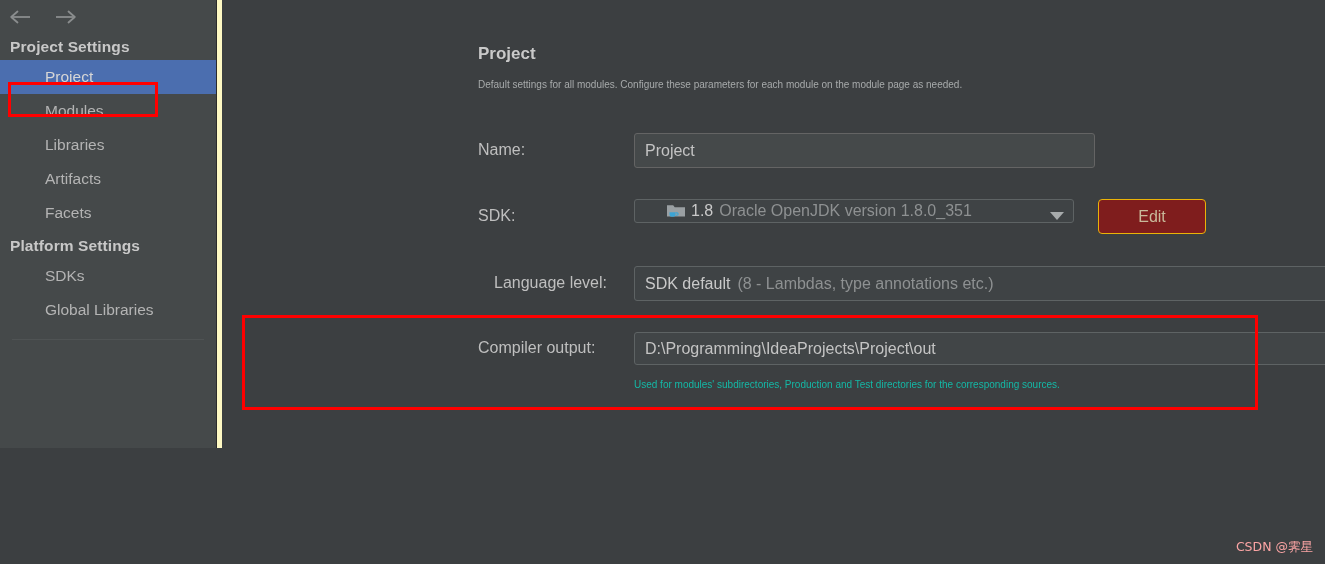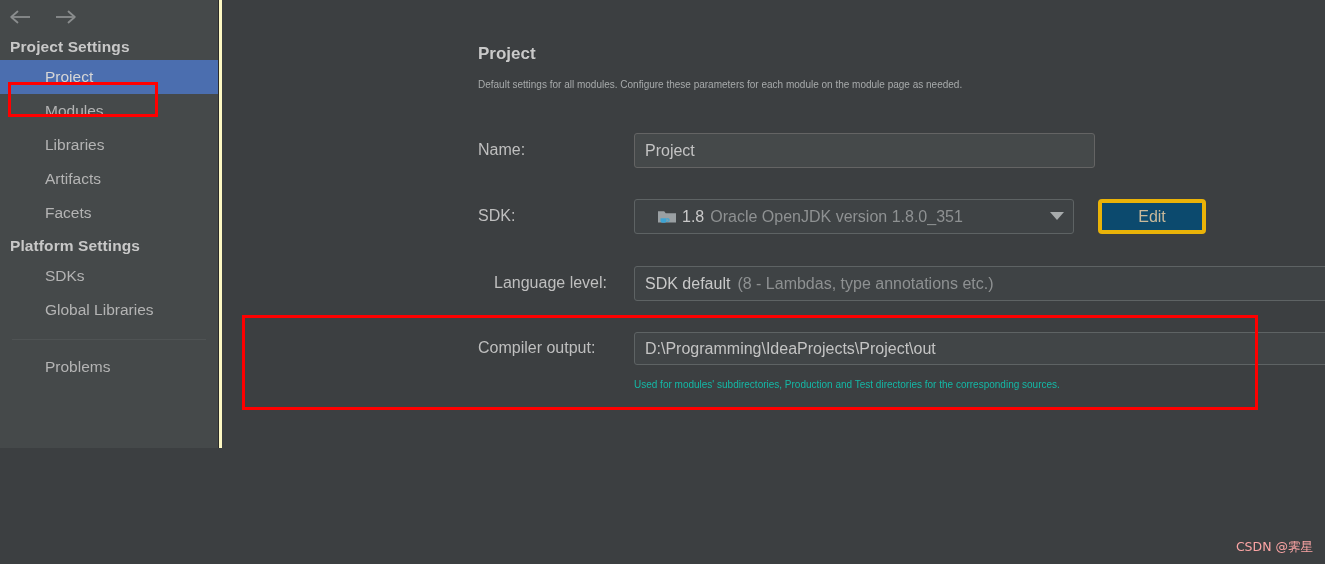--- a/index.html
+++ b/index.html
@@ -25,21 +25,21 @@
     background: #3C3F41;
   }
 
   
   #sidebar {
     width: 222px;
     height: 448px;
     background: #45494A;
     position: relative;
     flex: 0 0 222px;
-    border-right: 4px solid #fef9c3;
+    border-right: 6px solid #fef9c3;
     box-sizing: border-box;
   }
   #sidebar::after {
     content: "";
     position: absolute;
     top: 0; right: -1px;
     width: 1px; height: 100%;
     background: #2B2B2B;
   }
 
@@ -151,22 +151,22 @@
   .combo-arrow {
     position: absolute;
     width: 0; height: 0;
     border-left: 7px solid transparent;
     border-right: 7px solid transparent;
     border-top: 8px solid #A7ABAC;
   }
 
   .btn {
     position: absolute;
-    background: #0c4a6e;
-    border: 4px solid #eab308;
+    background: #7f1d1d;
+    border: 1px solid #eab308;
     border-radius: 4px;
     box-sizing: border-box;
     display: flex;
     align-items: center;
     justify-content: center;
     font-size: 16px;
     color: #C9B99A;
     cursor: default;
   }
 
@@ -237,38 +237,37 @@
     <div class="side-item">Artifacts</div>
     <div class="side-item">Facets</div>
 
     <div class="group-title second">Platform Settings</div>
 
     <div class="side-item">SDKs</div>
     <div class="side-item">Global Libraries</div>
 
     <div class="side-sep"></div>
 
-    <div class="side-item">Problems</div>
   </div>
 
   <div id="main">
 
     <div id="page-title">Project</div>
 
     <div id="page-subtitle">Default settings for all modules. Configure these parameters for each module on the module page as needed.</div>
 
     <div class="form-label" style="left:256px; top:141px;">Name:</div>
 
     <div class="field" style="left:412px; top:133px; width:461px; height:35px;">
       <span>Project</span>
     </div>
 
     <div class="form-label" style="left:256px; top:207px;">SDK:</div>
 
-    <div class="field combo" style="left:412px; top:199px; width:440px; height:35px; padding-left:22px;">
+    <div class="field combo" style="left:412px; top:199px; width:440px; height:24px; padding-left:31px;">
       <span class="sdk-icon">
         <svg width="20" height="18" viewBox="0 0 20 18">
           <path d="M1 3.2 h6.2 l1.5 2.0 H19 v9.4 H1 Z" fill="#9AA0A3"></path>
           <path d="M3.5 10.2 h6.0 v2.6 a2.0 2.0 0 0 1 -2.0 2.0 h-2.0 a2.0 2.0 0 0 1 -2.0 -2.0 Z" fill="#3CA4D4"></path>
           <path d="M9.6 10.9 h1.4 a1.15 1.15 0 0 1 0 2.3 h-1.4" fill="none" stroke="#3CA4D4" stroke-width="1.1"></path>
         </svg>
       </span>
       <span class="bright">1.8</span>
       <span class="dim" style="margin-left:6px;">Oracle OpenJDK version 1.8.0_351</span>
     </div>

